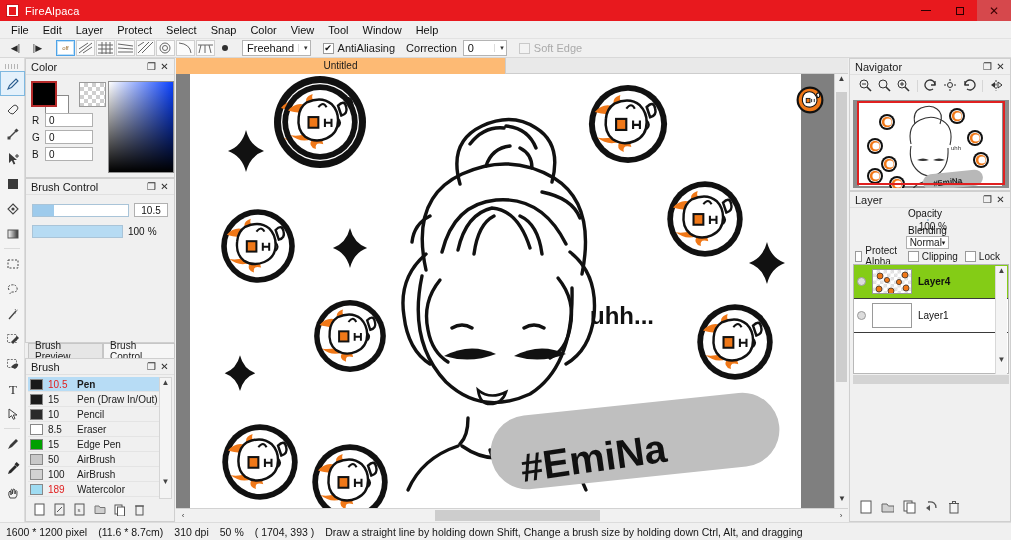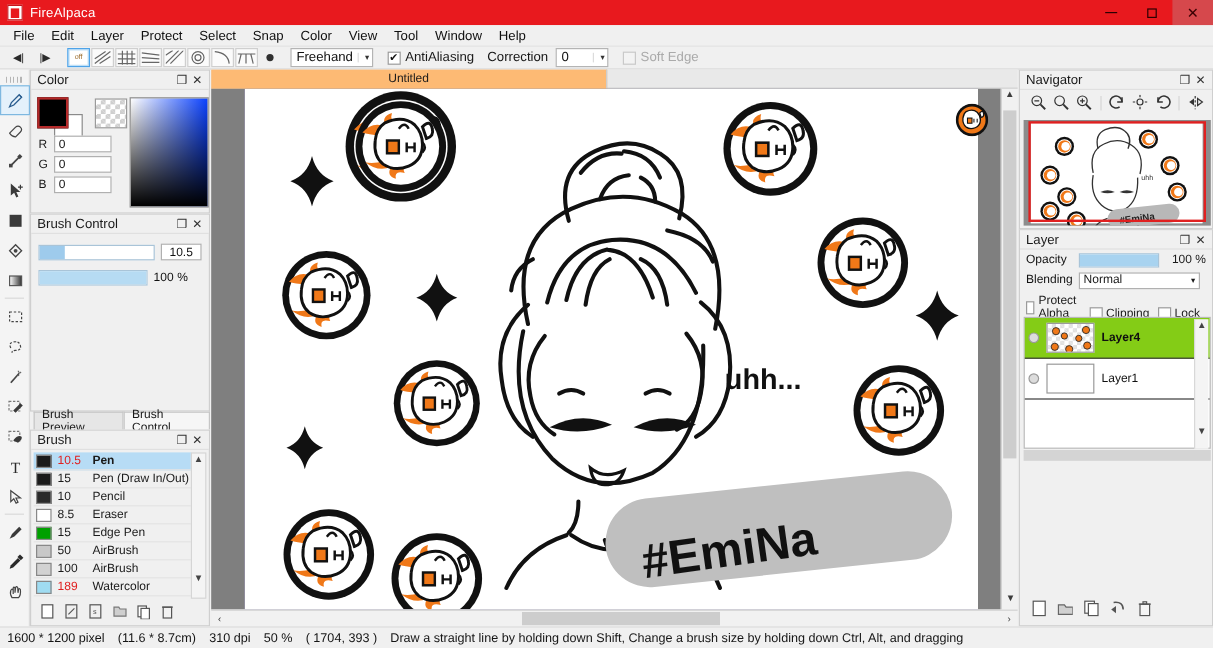--- a/index.html
+++ b/index.html
@@ -199,21 +199,21 @@
   }
   #tabbar .ctab {
     min-width: 330px; height: 16px; display: flex; align-items: center; justify-content: center;
     font-size: 10px; background: #fdba74; border-right: 1px solid #cdcdcd; color: #1a1a1a;
   }
   #canvasview {
     position: absolute; left: 0; top: 16px; width: 658px; height: 434px; background: #7f7f7f;
     overflow: hidden;
   }
   #paper {
-    position: absolute; left: 28px; top: 0px; width: 611px; height: 434px; background: #c4b5fd;
+    position: absolute; left: 14px; top: 0px; width: 611px; height: 434px; background: #a3a3a3;
   }
   #alpaca-badge {
     position: absolute; right: 10px; top: 12px; width: 28px; height: 28px; border-radius: 50%;
     overflow: hidden;
   }
   #vscroll {
     position: absolute; right: 0; top: 16px; width: 14px; height: 434px;
     background: #f1f1f1; border-left: 1px solid #d2d2d2;
   }
   #vscroll .ar { height: 14px; text-align: center; font-size: 8px; color: #3c3c3c; }
@@ -232,32 +232,32 @@
   .navtools .nt { width: 17px; height: 15px; display: flex; align-items: center; justify-content: center; }
   .navtools .sep { width: 1px; height: 12px; background: #d6d6d6; margin: 0 3px; }
   #navthumb {
     position: absolute; left: 3px; top: 41px; width: 156px; height: 88px; background: #8c8c8c;
     overflow: hidden;
   }
   #navthumb .paper { position: absolute; left: 6px; top: 2px; width: 143px; height: 84px; background: #fff; }
   #navview { position: absolute; left: 4px; top: 1px; width: 148px; height: 84px; border: 2px solid #e02020; }
 
   #layerpanel { left: 849px; top: 191px; width: 162px; height: 331px; }
-  .lrow { display: flex; align-items: center; padding: 0 5px; height: 17px; font-size: 10px; }
+  .lrow { display: flex; align-items: center; padding: 0 5px; height: 17px; font-size: 10px; flex-direction: column; }
   .lrow .lb { width: 44px; color: #121212; }
   .opac-slider {
     flex: 1; height: 12px; background: #fff; border: 1px solid #a9c4d8; position: relative; margin-right: 5px;
   }
   .opac-slider .fill { position: absolute; left: 0; top: 0; bottom: 0; width: 100%; background: #a8d3f0; }
   .opac-val { font-size: 10px; width: 34px; text-align: right; }
   .blend-combo {
     flex: 1; height: 14px; background: #fff; border: 1px solid #b0b0b0; margin-right: 5px;
     display: flex; align-items: center; justify-content: space-between; padding: 0 3px; font-size: 10px;
   }
-  .chkrow { display: flex; align-items: flex-end; gap: 3px; padding: 3px 16px 4px 5px; font-size: 10px; }
+  .chkrow { display: flex; align-items: center; gap: 3px; padding: 3px 16px 4px 5px; font-size: 10px; }
   .chkrow .ck { display: flex; align-items: center; gap: 3px; }
   .chkrow .box { width: 11px; height: 11px; border: 1px solid #9a9a9a; background: #fff; }
   #layerlist {
     position: absolute; left: 3px; top: 72px; width: 156px; height: 110px;
     background: #fff; border: 1px solid #b8b8b8;
   }
   .lyr {
     height: 34px; display: flex; align-items: center; gap: 6px; padding-left: 3px;
     border-bottom: 1px solid #3a3a3a; position: relative;
   }

